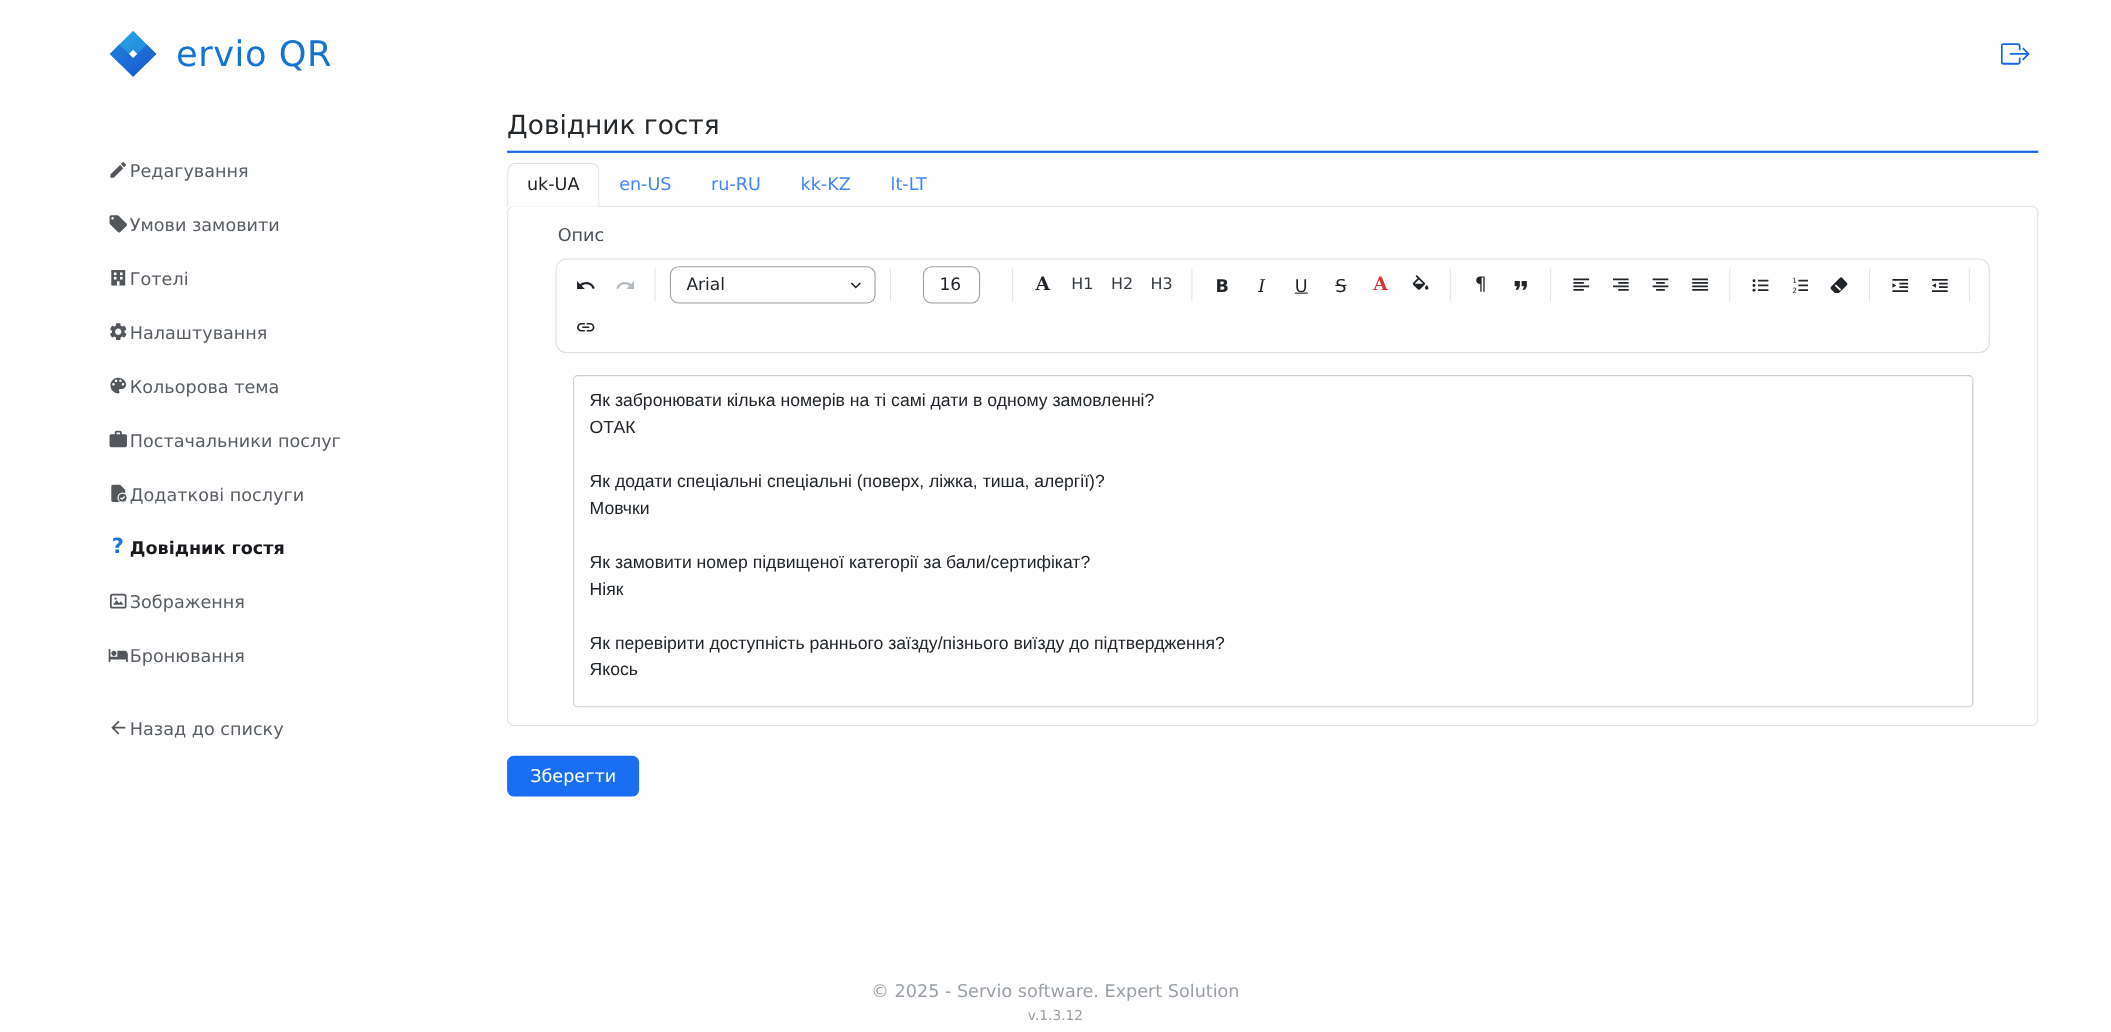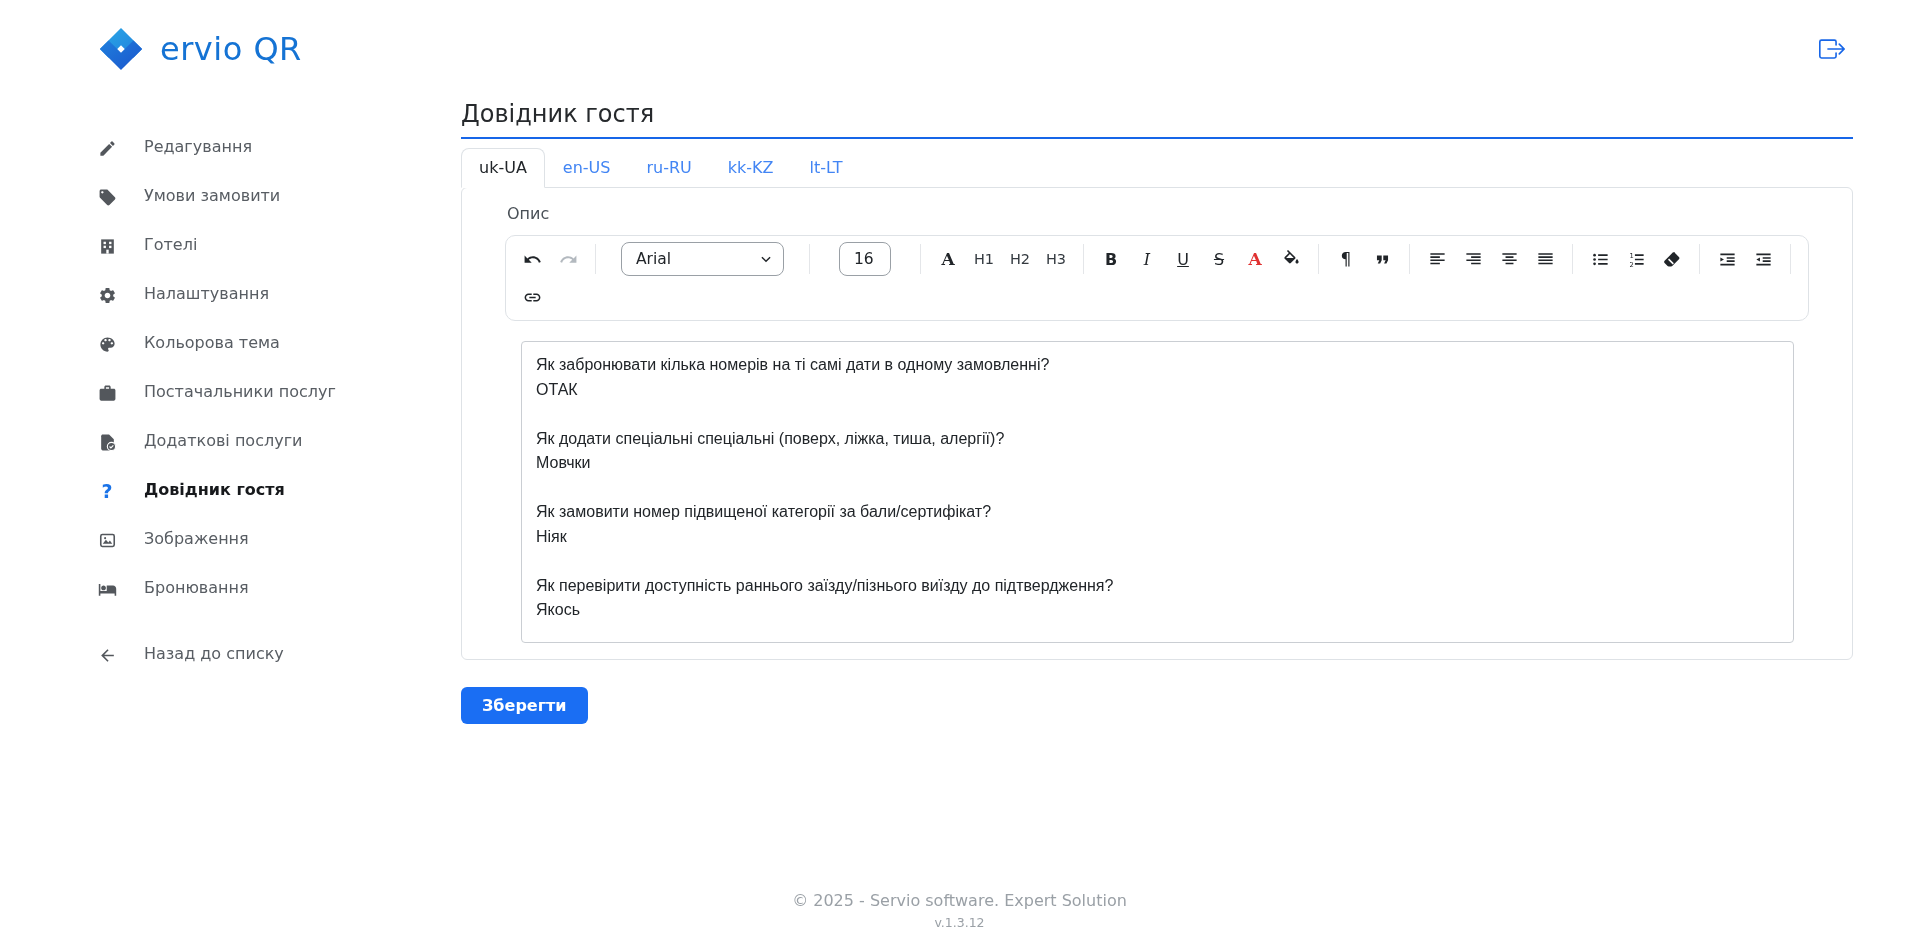--- a/index.html
+++ b/index.html
@@ -8,21 +8,21 @@
 
   
   .logo { position:absolute; left:98px; top:26px; display:flex; align-items:center; gap:16px; cursor:pointer; }
   .logo-mark { width:46px; height:46px; }
   .logo-text { font-size:32px; color:#1573d4; letter-spacing:.5px; }
   .logout-btn { position:absolute; top:36px; right:72px; width:28px; height:28px; color:#1766e8; cursor:pointer; }
   .logout-btn svg { width:26px; height:26px; }
 
   
   .sidebar { position:absolute; left:96px; top:137px; width:312px; }
-  .side-item { display:flex; align-items:flex-start; gap:26px; height:28px; margin-bottom:21px;
+  .side-item { display:flex; align-items:flex-end; height:28px; margin-bottom:21px;
                color:#585d63; font-size:16px; cursor:pointer; white-space:nowrap; }
   .side-item .ic { width:22px; height:22px; display:flex; align-items:center; justify-content:center; color:#53575c; flex:0 0 22px; }
   .side-item .ic svg { width:19px; height:19px; }
   .side-item.active { color:#17191c; font-weight:bold; }
   .side-item.active .ic { color:#1a73e8; }
   .q-mark { font-size:19px; font-weight:bold; line-height:1; }
   .back-item { margin-top:38px; }
 
   
   .main { position:absolute; left:461px; top:100px; width:1392px; }
@@ -39,40 +39,40 @@
   .toolbar { border:1px solid #dee2e6; border-radius:10px; padding:4px 8px; background:#fff; }
   .tb-row { display:flex; align-items:center; height:38px; }
   .tb-btn { min-width:30px; height:30px; padding:0 4px; display:flex; align-items:center; justify-content:center;
             margin:0 3px; border-radius:5px; font-size:15.5px; color:#212529; cursor:pointer; background:transparent; border:none;
             font-family:"DejaVu Sans",sans-serif; }
   .tb-btn svg { width:19px; height:19px; }
   .tb-btn.disabled { color:#b3b9bf; }
   .sep { width:1px; height:30px; background:#e4e6e9; margin:0 9px; flex:0 0 1px; }
   .font-select { width:193px; height:34px; border:1px solid #9aa0a6; border-radius:8px; padding:0 10px 0 14px;
                  display:flex; align-items:center; justify-content:space-between; font-size:15.5px; color:#212529;
-                 margin:0 16px; cursor:pointer; background:#fff; }
+                 margin:0 4px; cursor:pointer; background:#fff; }
   .font-select svg { width:14px; height:14px; }
   .size-input { width:52px; height:34px; border:1px solid #9aa0a6; border-radius:8px; padding:0 0 0 14px;
                 font-size:15.5px; color:#212529; margin:0 20px; font-family:"DejaVu Sans",sans-serif; outline:none; }
   .b-serifA { font-family:"DejaVu Serif",serif; font-weight:bold; font-size:17px; }
   .b-bold { font-weight:bold; font-size:16px; }
   .b-italic { font-family:"DejaVu Serif",serif; font-style:italic; font-size:16px; }
   .b-under { text-decoration:underline; font-size:16px; }
   .b-strike { text-decoration:line-through; font-size:16px; }
   .b-red { color:#e03131; font-family:"DejaVu Serif",serif; font-weight:bold; font-size:17px; }
   .b-para { font-size:17px; font-weight:500; }
   .b-h { font-size:14.5px; color:#343a40; font-weight:500; }
 
   
   .editor-area { border:1px solid #caced3; border-radius:4px; margin:20px 15px 0 16px; height:302px; padding:11px 14px;
                  font-family:"Liberation Sans", sans-serif; font-size:16px; line-height:24.5px; color:#212529;
                  overflow:hidden; cursor:text; }
 
   .save-btn { margin-top:27px; background:#1a6ef3; color:#fff; font-size:16px; padding:0 21px; height:37px;
-              border:none; border-radius:6px; cursor:pointer; font-family:"DejaVu Sans",sans-serif;font-weight:bold; }
+              border:none; border-radius:6px; cursor:pointer; font-family:"DejaVu Sans",sans-serif; }
 
   
   .footer { position:absolute; left:0; right:0; top:891px; text-align:center; color:#9aa0a6; }
   .footer-main { font-size:16px; }
   .footer-version { font-size:12.5px; margin-top:5px; }
 </style>
 </head>
 <body>
 
 <div class="logo">

